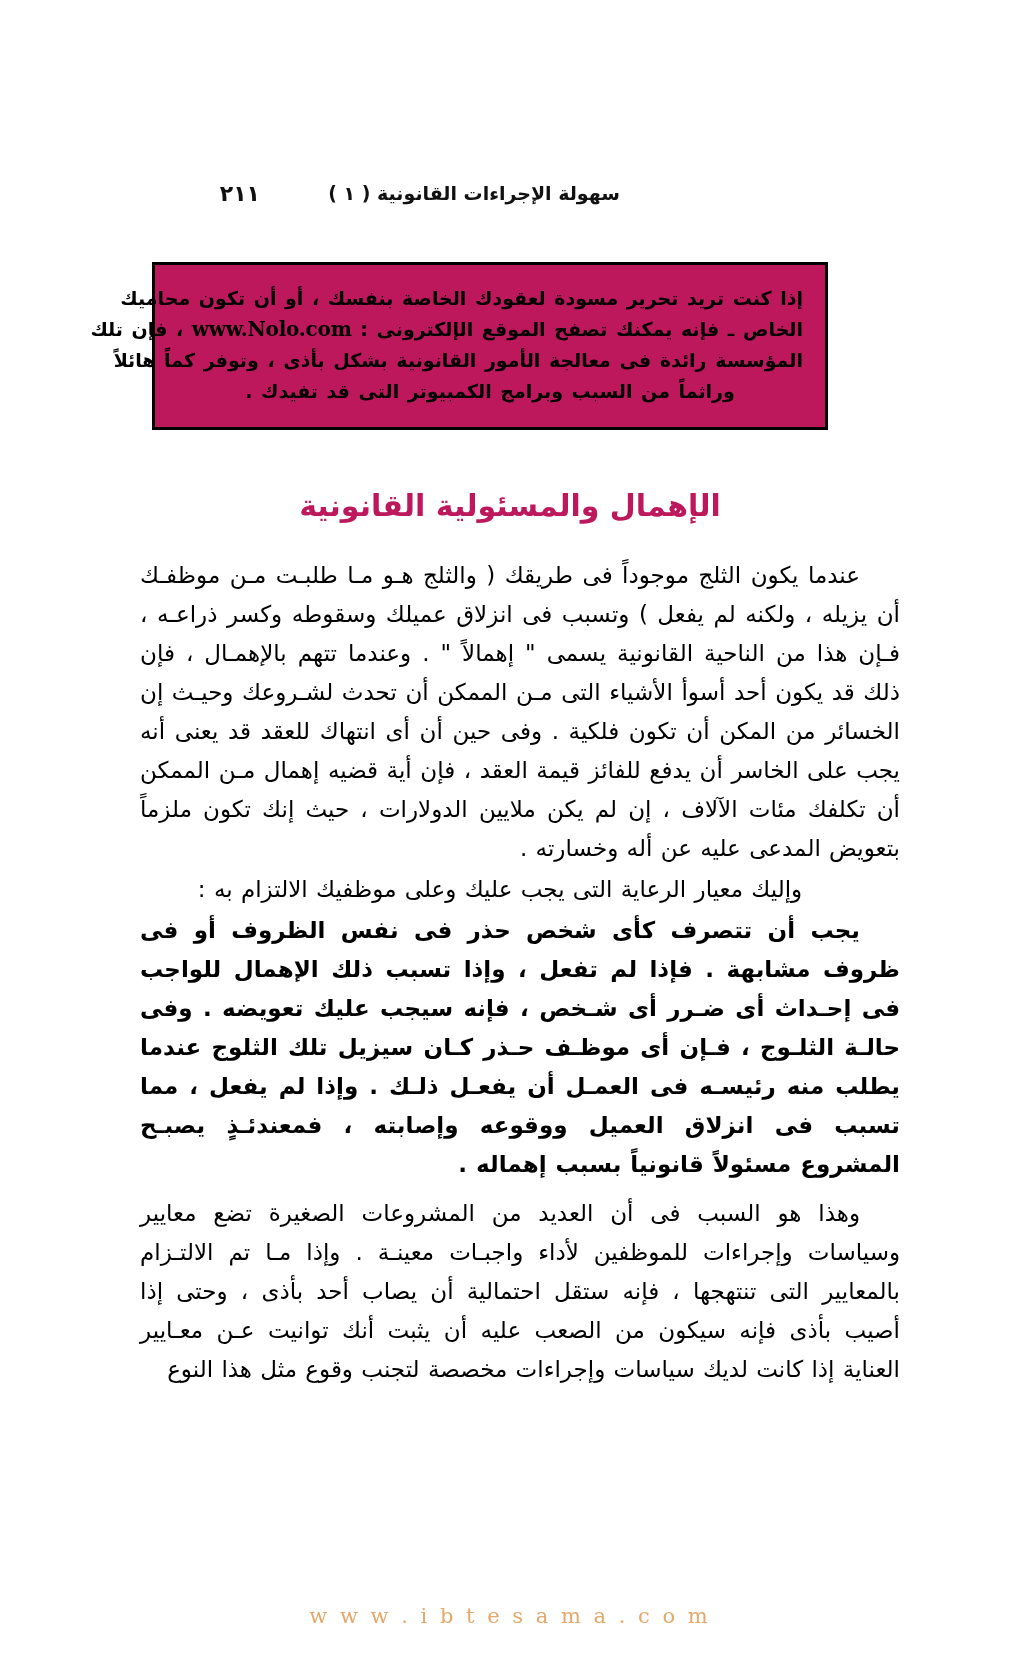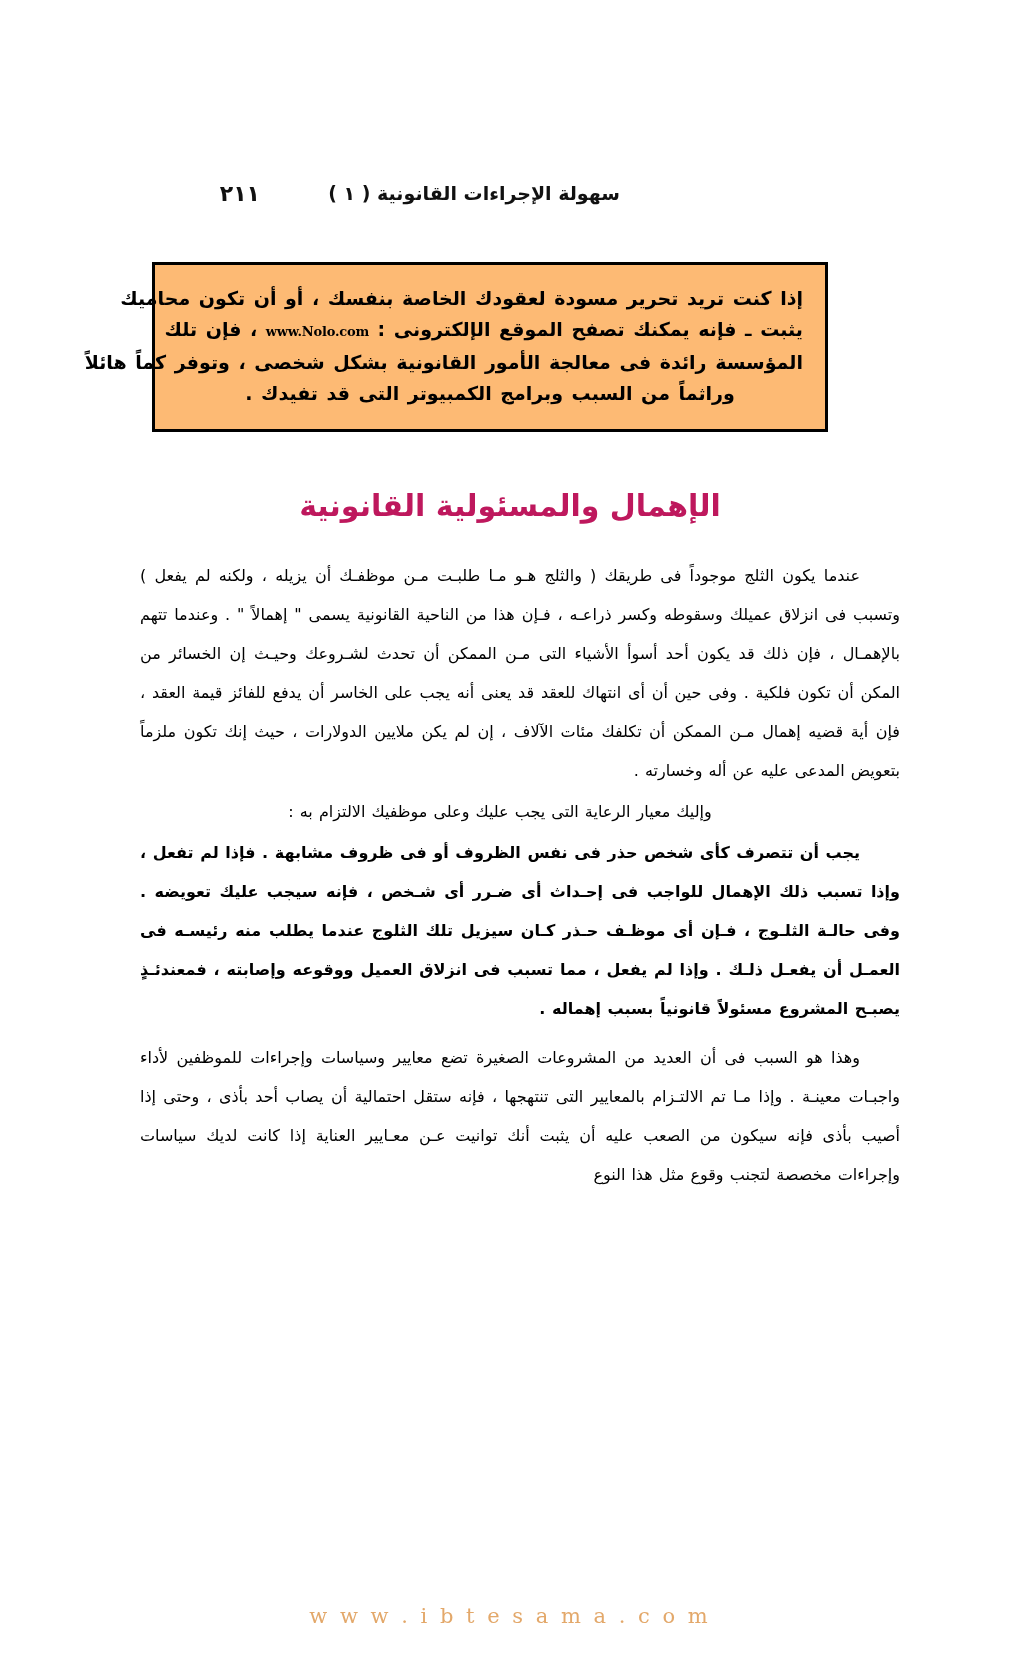--- a/index.html
+++ b/index.html
@@ -54,21 +54,21 @@
 
   
   .callout {
     position: absolute;
     top: 262px;
     left: 152px;
     width: 676px;
     box-sizing: border-box;
     border: 3px solid #000;
     padding: 18px 22px 20px 22px;
-    background: #fdba74;
+    background: #be185d;
   }
   .callout-line {
     direction: rtl;
     text-align: justify;
     text-align-last: justify;
     font-size: 19px;
     font-weight: 700;
     line-height: 31px;
     color: #000;
     letter-spacing: -0.2px;
@@ -76,21 +76,21 @@
     white-space: nowrap;
   }
   .callout-line.last {
     text-align-last: center;
   }
   .url-latin {
     font-family: "DejaVu Serif", "Liberation Serif", serif;
     font-weight: 700;
     direction: ltr;
     unicode-bidi: embed;
-    font-size: 13px;
+    font-size: 20px;
   }
 
   
   .section-heading {
     position: absolute;
     top: 488px;
     left: 0;
     width: 1020px;
     text-align: center;
     direction: rtl;
@@ -103,21 +103,21 @@
   
   .body-col {
     position: absolute;
     top: 556px;
     left: 140px;
     width: 760px;
     direction: rtl;
   }
   p.para {
     margin: 0 0 2px 0;
-    font-size: 16px;
+    font-size: 23px;
     line-height: 39px;
     text-align: justify;
     text-align-last: right;
     direction: rtl;
     color: #000;
     word-spacing: 1px;
   }
   p.para.indent {
     text-indent: 40px;
   }
@@ -150,22 +150,22 @@
 
 <div class="page">
 
   <div class="running-head">
     <div class="rh-title">سهولة الإجراءات القانونية ( ١ )</div>
     <div class="rh-page-number">٢١١</div>
   </div>
 
   <div class="callout">
     <div class="callout-line">إذا كنت تريد تحرير مسودة لعقودك الخاصة بنفسك ، أو أن تكون محاميك</div>
-    <div class="callout-line"><span>يثبت ـ فإنه يمكنك تصفح الموقع الإلكترونى : </span><span class="url-latin">www.Nolo.com</span><span> ، فإن تلك</span></div>
-    <div class="callout-line">المؤسسة رائدة فى معالجة الأمور القانونية بشكل شخصى ، وتوفر كماً هائلاً</div>
+    <div class="callout-line"><span>الخاص ـ فإنه يمكنك تصفح الموقع الإلكترونى : </span><span class="url-latin">www.Nolo.com</span><span> ، فإن تلك</span></div>
+    <div class="callout-line">المؤسسة رائدة فى معالجة الأمور القانونية بشكل بأذى ، وتوفر كماً هائلاً</div>
     <div class="callout-line last">وراثماً من السبب وبرامج الكمبيوتر التى قد تفيدك .</div>
   </div>
 
   <div class="section-heading">الإهمال والمسئولية القانونية</div>
 
   <div class="body-col">
 
     <p class="para indent">
       <span>عندما يكون الثلج موجوداً فى طريقك ( والثلج هـو مـا طلبـت مـن موظفـك أن</span>
       <span>يزيله ، ولكنه لم يفعل ) وتسبب فى انزلاق عميلك وسقوطه وكسر ذراعـه ، فـإن</span>

